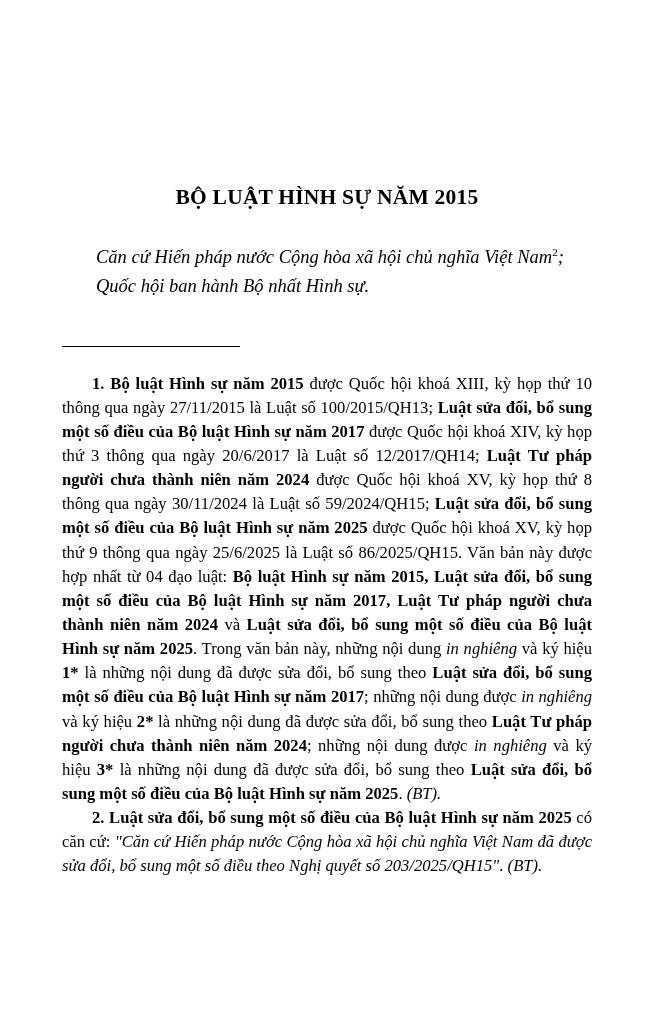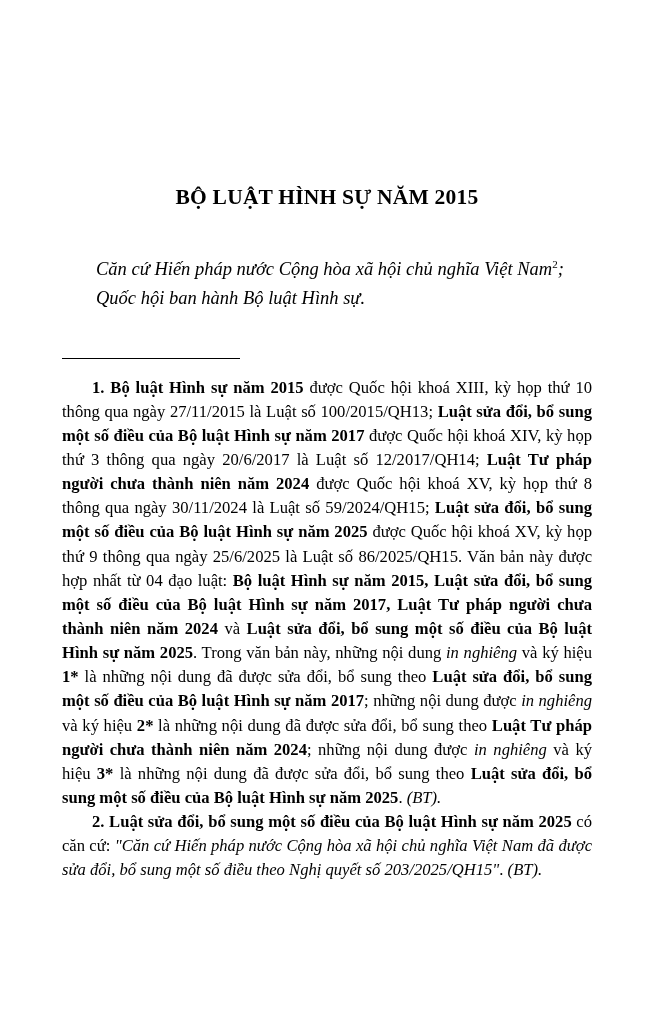--- a/index.html
+++ b/index.html
@@ -31,21 +31,21 @@
     letter-spacing: 0.2px;
     line-height: 1.45;
     white-space: nowrap;
   }
   .title-line sup {
     font-size: 11px;
     font-weight: bold;
     vertical-align: super;
   }
   .preamble {
-    margin-top: 42px;
+    margin-top: 30px;
     font-style: italic;
     font-size: 18.5px;
     line-height: 1.58;
     text-align: justify;
   }
   .preamble p {
     margin: 0;
     text-indent: 34px;
   }
   .preamble sup {
@@ -53,21 +53,21 @@
     vertical-align: super;
     font-style: normal;
   }
   .footnote-rule {
     margin-top: 44px;
     width: 178px;
     height: 0;
     border-top: 1.4px solid #000;
   }
   .footnotes {
-    margin-top: 17px;
+    margin-top: 25px;
     font-size: 16.6px;
     line-height: 1.455;
     text-align: justify;
   }
   .footnotes p {
     margin: 0;
     text-indent: 30px;
   }
   .fn-b { font-weight: bold; }
   .fn-i { font-style: italic; }
@@ -76,21 +76,21 @@
 <body>
 
 <div class="page">
 
   <div class="title-block">
     <div class="title-line">BỘ LUẬT HÌNH SỰ NĂM 2015</div>
   </div>
 
   <div class="preamble">
     <p><span>Căn cứ Hiến pháp nước Cộng hòa xã hội chủ nghĩa Việt Nam</span><sup>2</sup><span>;</span></p>
-    <p>Quốc hội ban hành Bộ luật Hình sự.</p>
+    <p>Quốc hội ban hành Bộ nhất Hình sự.</p>
   </div>
 
   <div class="footnote-rule"></div>
 
   <div class="footnotes">
     <p><span class="fn-b">1. </span><span class="fn-b">Bộ luật Hình sự năm 2015</span><span> được Quốc hội khoá XIII, kỳ họp thứ 10 thông qua ngày 27/11/2015 là Luật số 100/2015/QH13; </span><span class="fn-b">Luật sửa đổi, bổ sung một số điều của Bộ luật Hình sự năm 2017</span><span> được Quốc hội khoá XIV, kỳ họp thứ 3 thông qua ngày 20/6/2017 là Luật số 12/2017/QH14; </span><span class="fn-b">Luật Tư pháp người chưa thành niên năm 2024</span><span> được Quốc hội khoá XV, kỳ họp thứ 8 thông qua ngày 30/11/2024 là Luật số 59/2024/QH15; </span><span class="fn-b">Luật sửa đổi, bổ sung một số điều của Bộ luật Hình sự năm 2025</span><span> được Quốc hội khoá XV, kỳ họp thứ 9 thông qua ngày 25/6/2025 là Luật số 86/2025/QH15. Văn bản này được hợp nhất từ 04 đạo luật: </span><span class="fn-b">Bộ luật Hình sự năm 2015, Luật sửa đổi, bổ sung một số điều của Bộ luật Hình sự năm 2017, Luật Tư pháp người chưa thành niên năm 2024</span><span> và </span><span class="fn-b">Luật sửa đổi, bổ sung một số điều của Bộ luật Hình sự năm 2025</span><span>. Trong văn bản này, những nội dung </span><span class="fn-i">in nghiêng</span><span> và ký hiệu </span><span class="fn-b">1*</span><span> là những nội dung đã được sửa đổi, bổ sung theo </span><span class="fn-b">Luật sửa đổi, bổ sung một số điều của Bộ luật Hình sự năm 2017</span><span>; những nội dung được </span><span class="fn-i">in nghiêng</span><span> và ký hiệu </span><span class="fn-b">2*</span><span> là những nội dung đã được sửa đổi, bổ sung theo </span><span class="fn-b">Luật Tư pháp người chưa thành niên năm 2024</span><span>; những nội dung được </span><span class="fn-i">in nghiêng</span><span> và ký hiệu </span><span class="fn-b">3*</span><span> là những nội dung đã được sửa đổi, bổ sung theo </span><span class="fn-b">Luật sửa đổi, bổ sung một số điều của Bộ luật Hình sự năm 2025</span><span>. </span><span class="fn-i">(BT).</span></p>
     <p><span class="fn-b">2. </span><span class="fn-b">Luật sửa đổi, bổ sung một số điều của Bộ luật Hình sự năm 2025</span><span> có căn cứ: </span><span class="fn-i">"Căn cứ Hiến pháp nước Cộng hòa xã hội chủ nghĩa Việt Nam đã được sửa đổi, bổ sung một số điều theo Nghị quyết số 203/2025/QH15"</span><span>. </span><span class="fn-i">(BT).</span></p>
   </div>
 
 </div>

